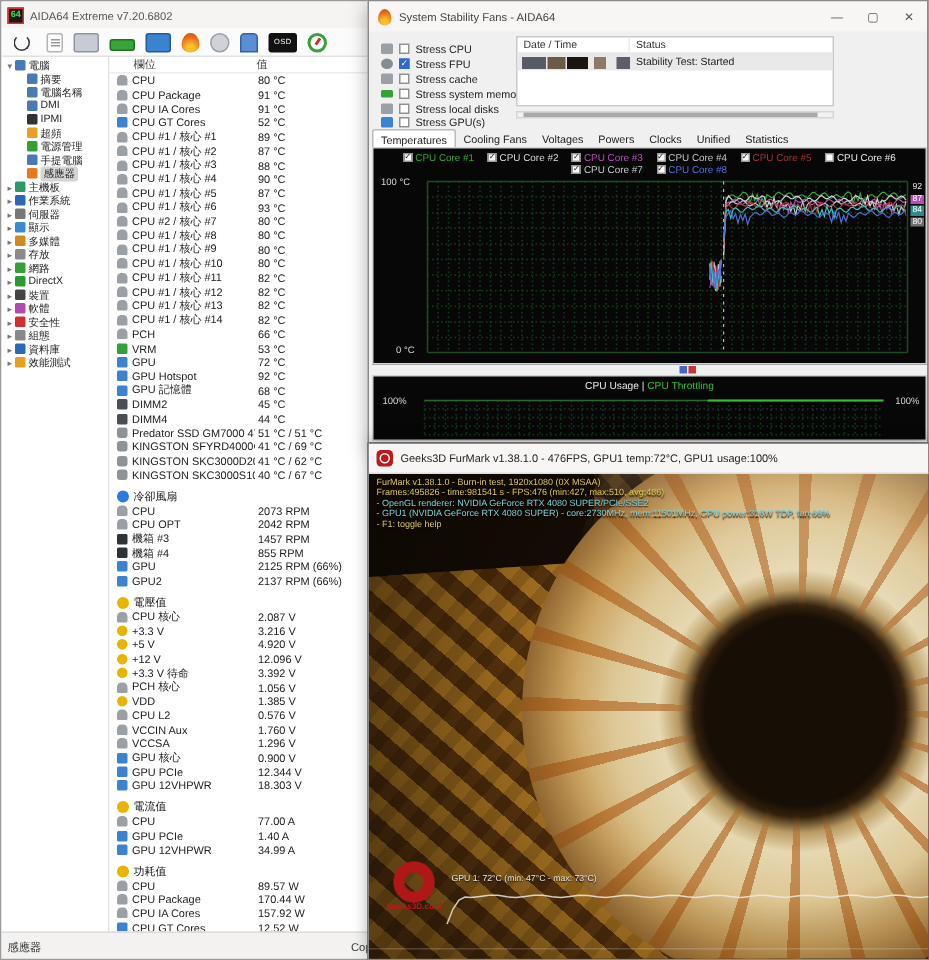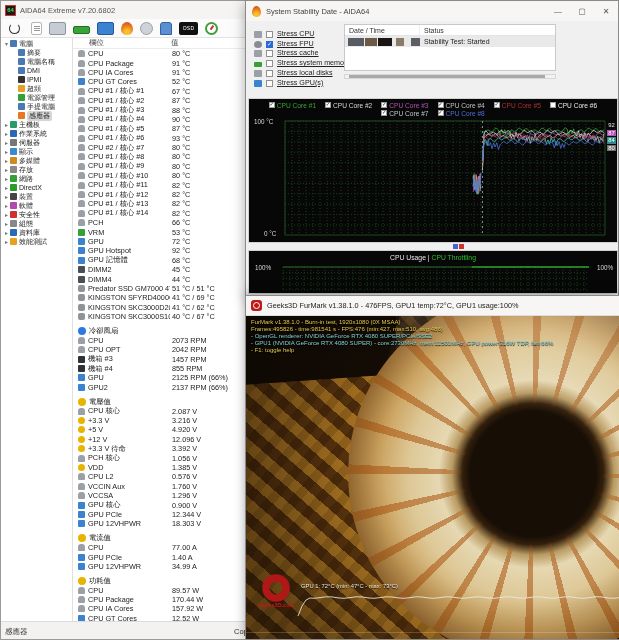--- a/index.html
+++ b/index.html
@@ -79,21 +79,21 @@
   #sst .titlebar { position:absolute; left:0; top:0; right:0; height:20px; background:#f7f6f5;
     display:flex; align-items:center; padding-left:6px; }
   .flame-ico { width:9px; height:11px; margin-right:5px;
     background:radial-gradient(circle at 50% 80%, #f6c02e 20%, #e8731c 60%, #c44b10 100%);
     border-radius:50% 50% 50% 50%/60% 60% 40% 40%; }
   #sst .titlebar .t { font-size:7.5px; color:#444; flex:1; }
   .winctl { display:flex; height:20px; }
   .winctl div { width:24px; height:20px; display:flex; align-items:center; justify-content:center;
     font-size:8px; color:#555; }
   .stress-list { position:absolute; left:8px; top:27px; }
-  .stress-item { height:9.8px; display:flex; align-items:flex-end; font-size:7.2px; color:#222; white-space:nowrap;text-decoration:underline; }
+  .stress-item { height:9.8px; display:flex; align-items:center; font-size:7.2px; color:#222; white-space:nowrap; }
   .stress-item .si { width:8px; height:7px; border-radius:1px; margin-right:4px; flex:none; }
   .stress-item .cb { width:7px; height:7px; border:1px solid #909090; background:#fff; margin-right:4px;
     position:relative; flex:none; }
   .stress-item .cb.true { background:#2a6ad4; border-color:#2a6ad4; }
   .stress-item .cb.true::after { content:"✓"; position:absolute; inset:-2px 0 0 0; color:#fff; font-size:6px;
     display:flex; align-items:center; justify-content:center; }
   .si.cpu,.si.cache,.si.disk { background:#9aa0a6; }
   .si.fpu { background:#868c93; border-radius:50%; }
   .si.mem { background:#35a035; height:5px; }
   .si.gpu { background:#3b82d0; }
@@ -370,21 +370,21 @@
 
           <div class="sensor-row row">
             <span class="ri gpu"></span>
             <span class="rl">CPU GT Cores</span>
             <span class="rv">52 °C</span>
           </div>
 
           <div class="sensor-row row">
             <span class="ri tmp"></span>
             <span class="rl">CPU #1 / 核心 #1</span>
-            <span class="rv">67 °C</span>
+            <span class="rv">89 °C</span>
           </div>
 
           <div class="sensor-row row">
             <span class="ri tmp"></span>
             <span class="rl">CPU #1 / 核心 #2</span>
             <span class="rv">87 °C</span>
           </div>
 
           <div class="sensor-row row">
             <span class="ri tmp"></span>
@@ -707,21 +707,21 @@
     </div>
     <div class="statusbar">
       <span class="sl">感應器</span>
       <span class="sr">Copyright</span>
     </div>
   </div>
 
   <div id="sst">
     <div class="titlebar">
       <div class="flame-ico"></div>
-      <span class="t">System Stability Date - AIDA64</span>
+      <span class="t">System Stability Fans - AIDA64</span>
       <div class="winctl">
         <div>—</div>
         <div>▢</div>
         <div>✕</div>
       </div>
     </div>
 
     <div class="stress-list">
 
         <div class="stress-item">
@@ -774,20 +774,30 @@
           <span class="censor" style="width:9px;background:#8a7a66;margin-left:3px"></span>
           <span class="censor" style="width:9px;background:#5c6066;margin-left:6px"></span>
         </span>
         <span class="c2">Stability Test: Started</span>
       </div>
     </div>
     <div id="sst-scroll">
       <div class="thumb"></div>
     </div>
 
+    <div id="sst-tabs">
+
+    <div class="tab active">Temperatures</div>
+        <div class="tab t">Cooling Fans</div>
+        <div class="tab t">Voltages</div>
+        <div class="tab t">Powers</div>
+        <div class="tab t">Clocks</div>
+        <div class="tab t">Unified</div>
+        <div class="tab t">Statistics</div>
+      </div>
 
     <div id="temp-panel">
       <div id="temp-legend">
 
           <div class="leg-item">
             <span class="cb true"></span>
             <span style="color: rgb(55, 166, 55);">CPU Core #1</span>
           </div>
 
           <div class="leg-item">

